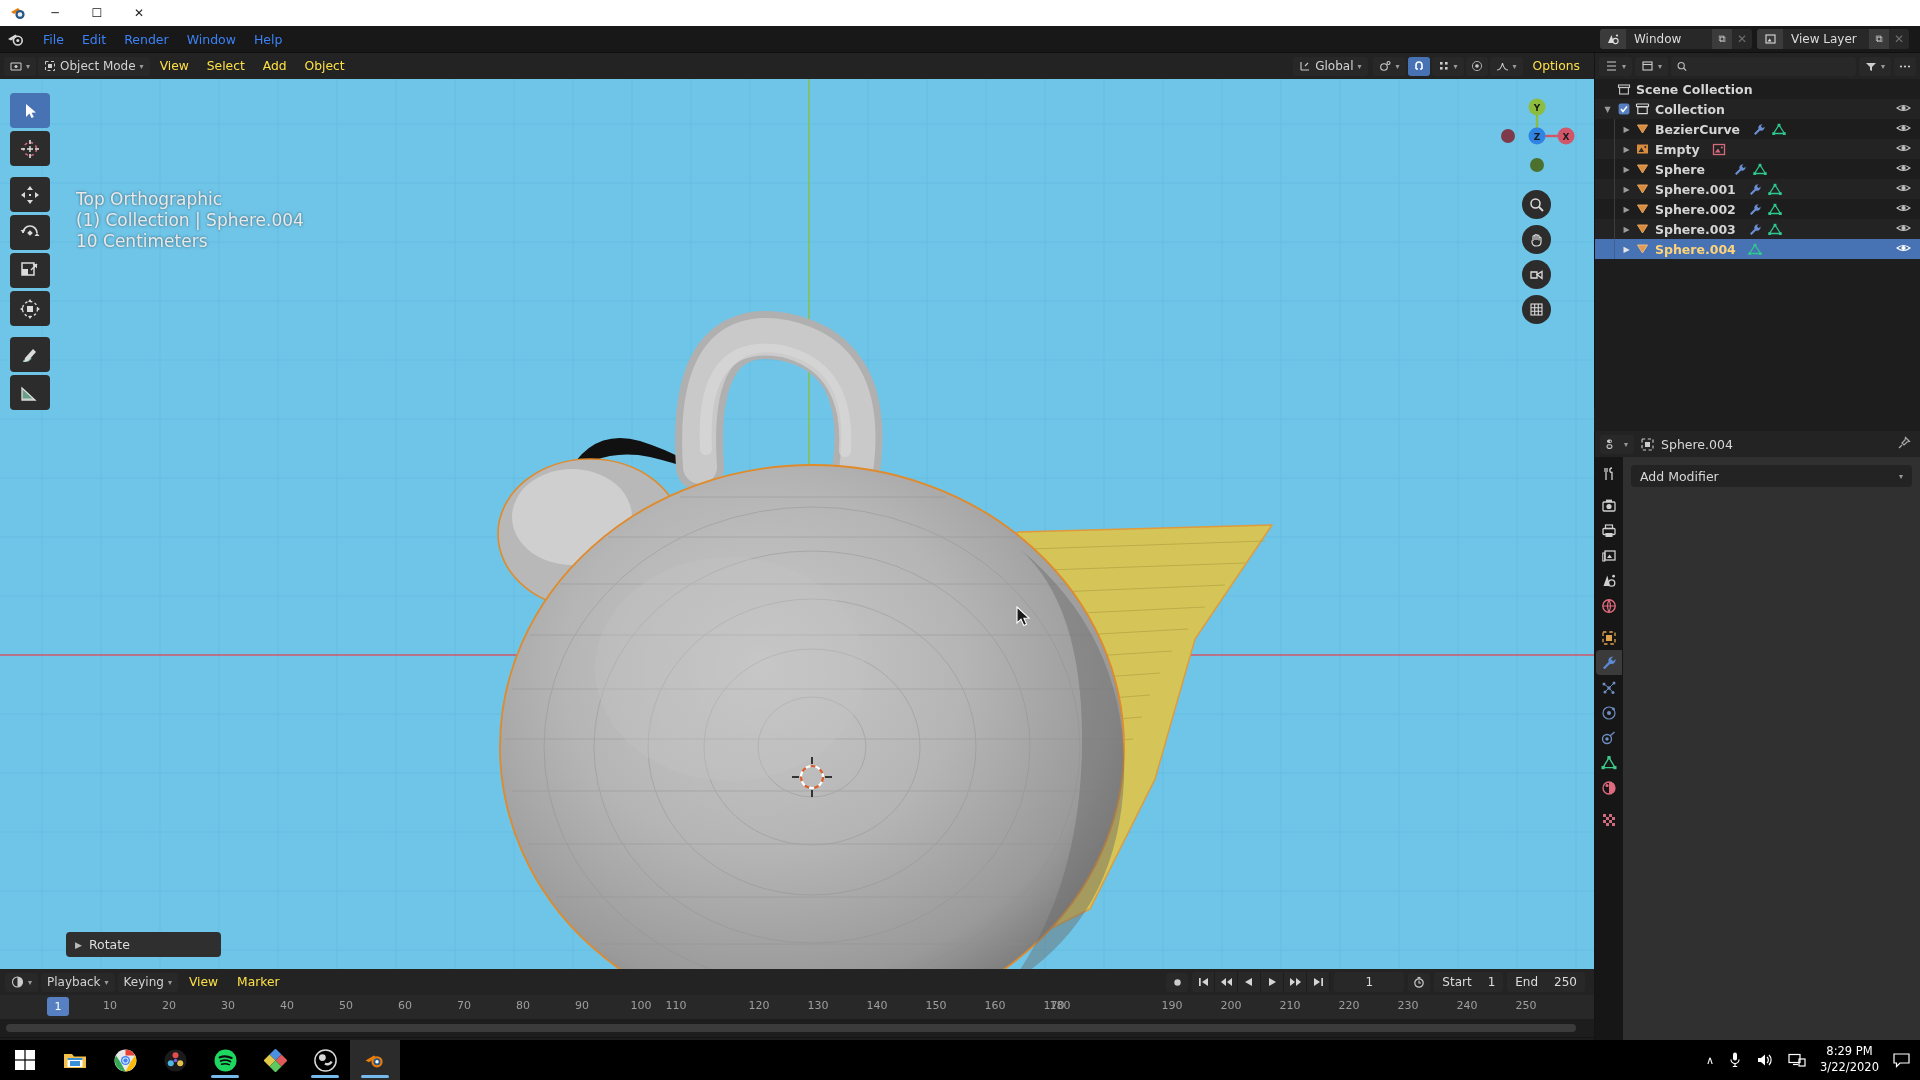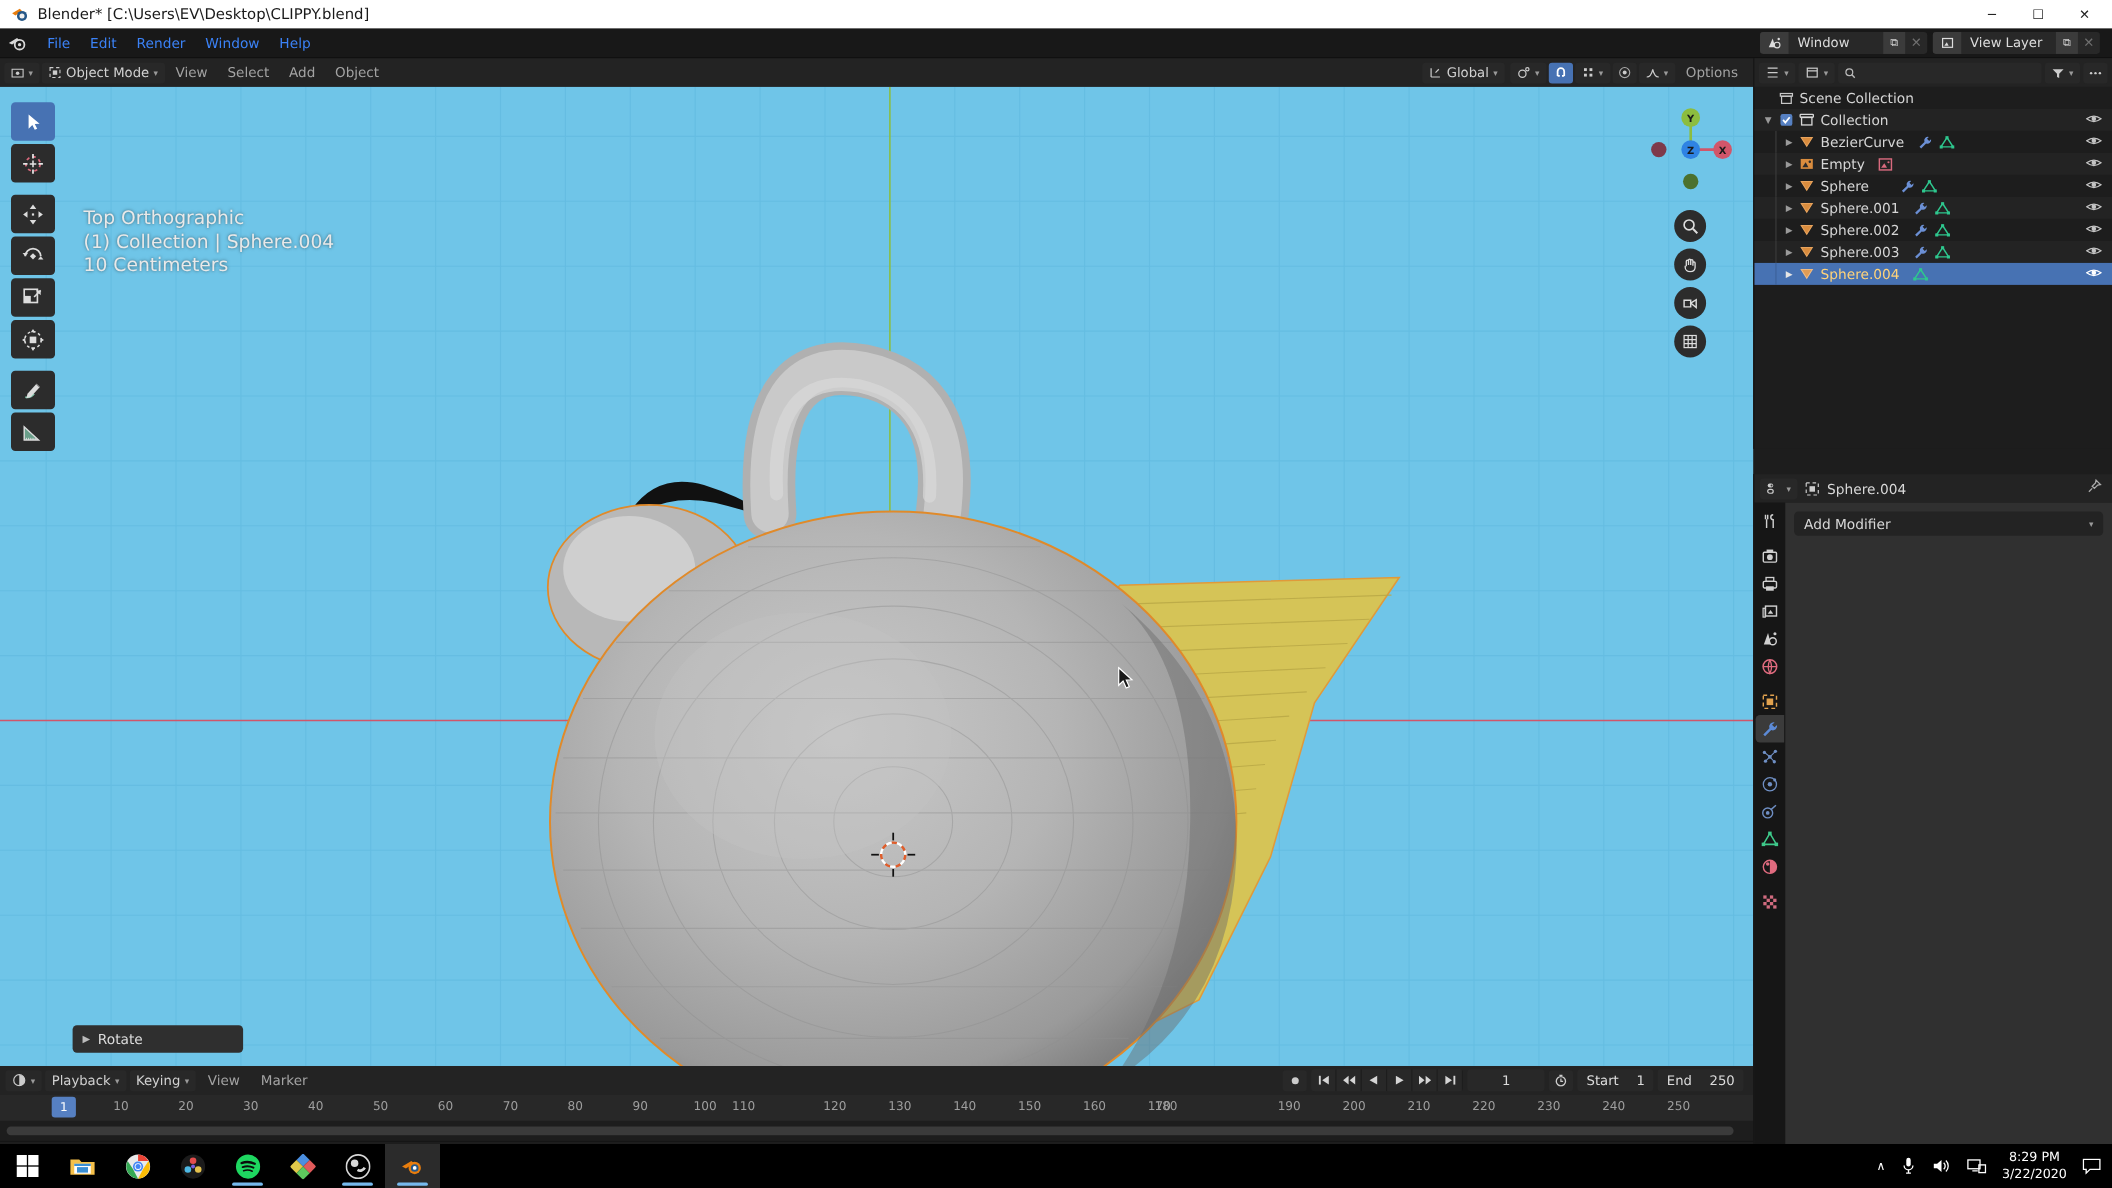--- a/index.html
+++ b/index.html
@@ -41,21 +41,21 @@
   
   #main { display:flex; height:1080px; position:relative; }
   #leftcol { width:1594px; position:relative; }
   #rightcol { width:326px; background:#1d1d1d; position:relative; }
 
   
   #vp-header { height:26px; background:#232323; display:flex; align-items:center;
      padding:0 4px; gap:2px; }
   .hdr-btn { display:flex; align-items:center; height:19px; background:#282828;
      border-radius:3px; padding:0 6px; font-size:12px; color:#d2d2d2; gap:4px; }
-  .hdr-plain { padding:2px 8px; font-size:12.3px; color:#a3a3a3; border-radius:3px;text-align:center; }
+  .hdr-plain { padding:2px 8px; font-size:12.3px; color:#fde047; border-radius:3px;text-align:center; }
   .hdr-icon { width:22px; height:19px; background:#282828; border-radius:3px;
      display:flex; align-items:center; justify-content:center; font-size:11px; color:#ccc; }
   .hdr-icon.on { background:#4772b3; color:#fff; }
   .chev { font-size:8px; color:#9a9a9a; }
 
   
   #viewport { position:relative; height:890px; overflow:hidden; background:#6fc5e8; }
   #vp-grid { position:absolute; inset:0; }
   .vtext { position:absolute; left:76px; color:#e9e9e9; font-size:17px;
      text-shadow:0 0 3px rgba(0,0,0,.55); }
@@ -114,21 +114,21 @@
   .sb-item { display:flex; align-items:center; gap:6px; margin-right:44px; }
   #sb-right { margin-left:auto; color:#b8b8b8; font-size:11.5px; }
 
   
   #outliner { height:355px; background:#1d1d1d; border-left:1px solid #141414; }
   #ol-header { height:26px; background:#232323; display:flex; align-items:center;
      padding:0 4px; gap:3px; }
   .ol-search { flex:1; height:19px; background:#282828; border-radius:3px;
      display:flex; align-items:center; padding:0 6px; gap:5px; }
   .ol-row { height:20px; display:flex; align-items:center; font-size:12.5px;
-     color:#d5d5d5; padding-left:6px; position:relative; }
+     color:#d5d5d5; padding-left:6px; position:relative;font-weight:bold; }
   .ol-row.alt { background:#232323; }
   .ol-row.selected { background:#4772b3; color:#fff; }
   .ol-row .disc { width:13px; text-align:center; font-size:8px; color:#9a9a9a; }
   .ol-row .ic { width:19px; display:flex; align-items:center; justify-content:center; }
   .ol-row .nm { margin-left:3px; }
   .ol-row .mods { display:flex; gap:6px; margin-left:12px; align-items:center; }
   .ol-row .eye { position:absolute; right:9px; }
   .tree-line { position:absolute; left:19px; top:0; bottom:0; width:1px; background:#3d3d3d; }
 
   
@@ -164,21 +164,20 @@
 <body>
 
 <div id="titlebar">
   <div class="tb-icon">
     <svg width="20" height="20" viewBox="0 0 20 20">
       <path d="M3 9 L10 5 L12 7 L6 11 Z" fill="#e87d0d"></path>
       <circle cx="12" cy="11.5" r="4.6" fill="#265787"></circle>
       <circle cx="12" cy="11.5" r="2.3" fill="#f0f0f0"></circle>
     </svg>
   </div>
-  <div class="tb-title">Blender* [C:\Users\EV\Desktop\CLIPPY.blend]</div>
   <div class="winbtns">
     <div class="winbtn">─</div>
     <div class="winbtn">☐</div>
     <div class="winbtn close">✕</div>
   </div>
 </div>
 
 <div id="topbar">
   <div class="blender-logo">
     <svg width="20" height="20" viewBox="0 0 20 20">

